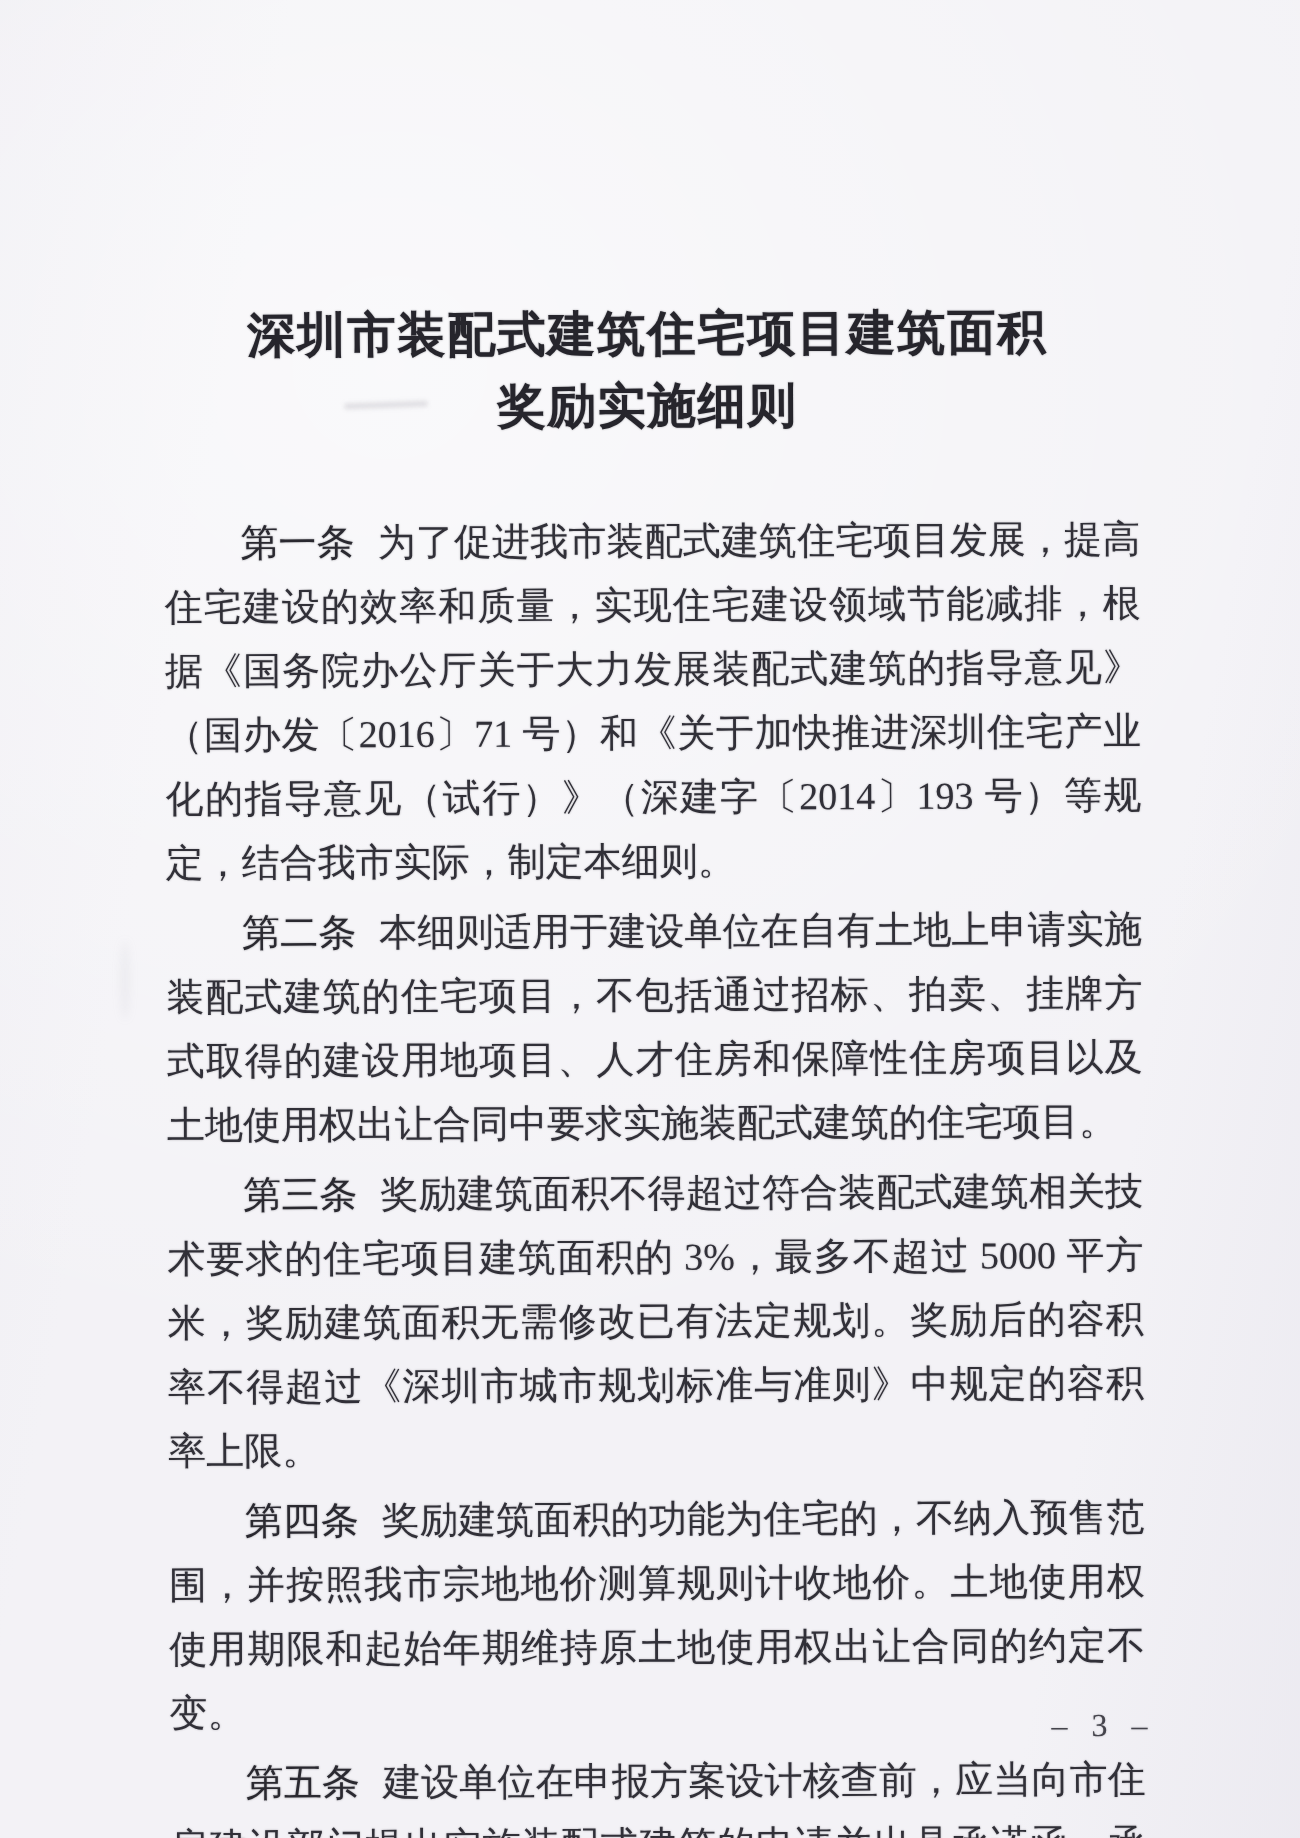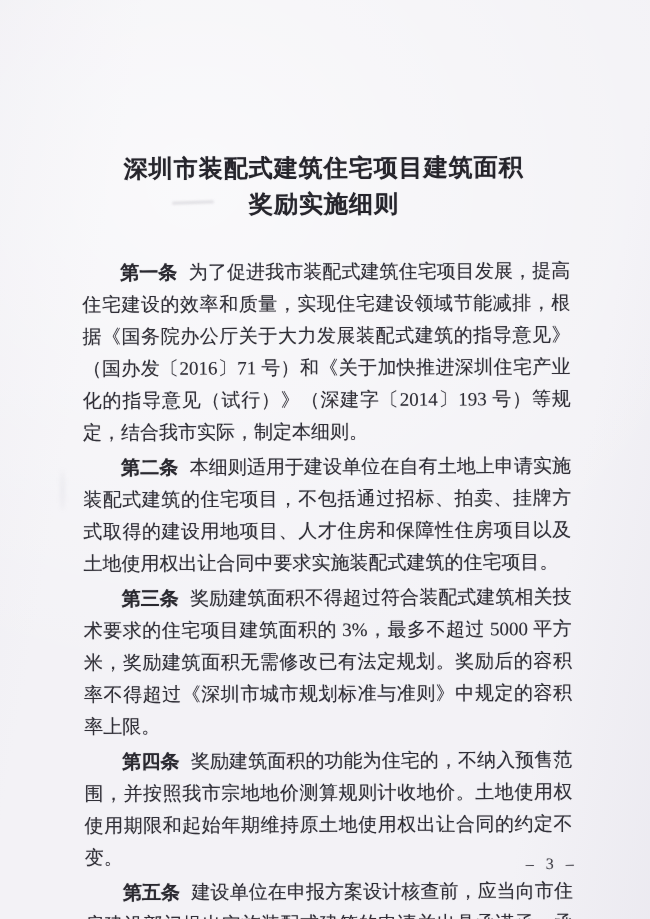--- a/index.html
+++ b/index.html
@@ -48,21 +48,21 @@
     color: #313038;
     text-shadow: 0 0 1px rgba(49,48,56,0.38);
   }
 
   .para {
     text-indent: 2em;
     margin-bottom: 3px;
   }
 
   .para-label {
-    font-weight: bold;
+    font-weight: normal;
     color: #2a2930;
     margin-right: 0.6em;
     text-shadow: 0 0 1px rgba(42,41,48,0.5);
   }
 
   .page-footer {
     position: absolute;
     top: 856px;
     right: 74px;
     font-size: 16px;

